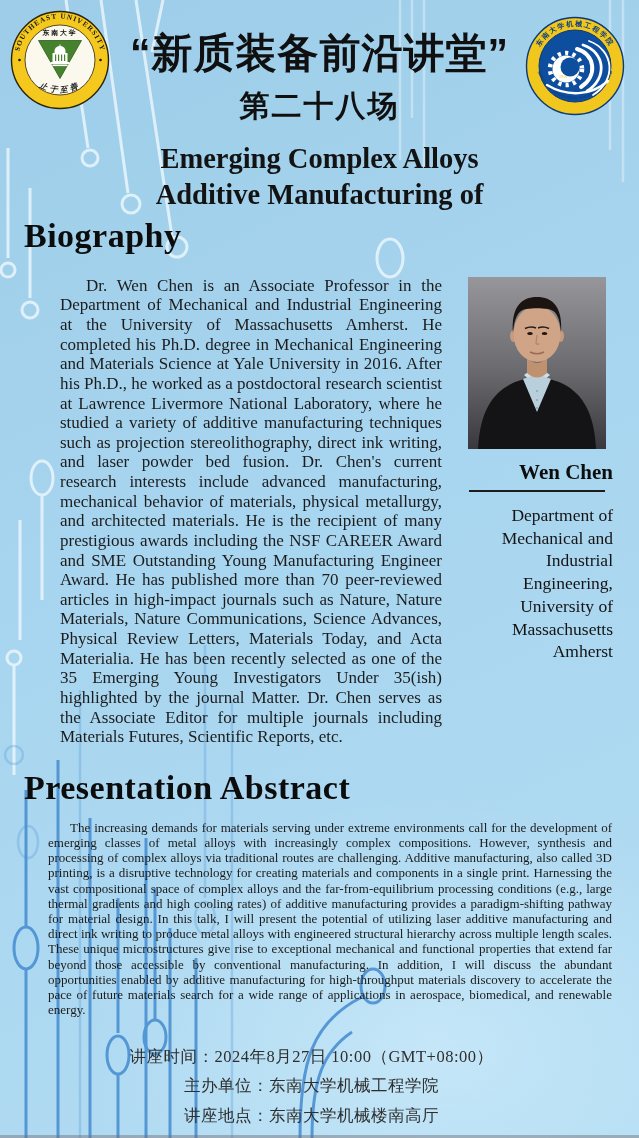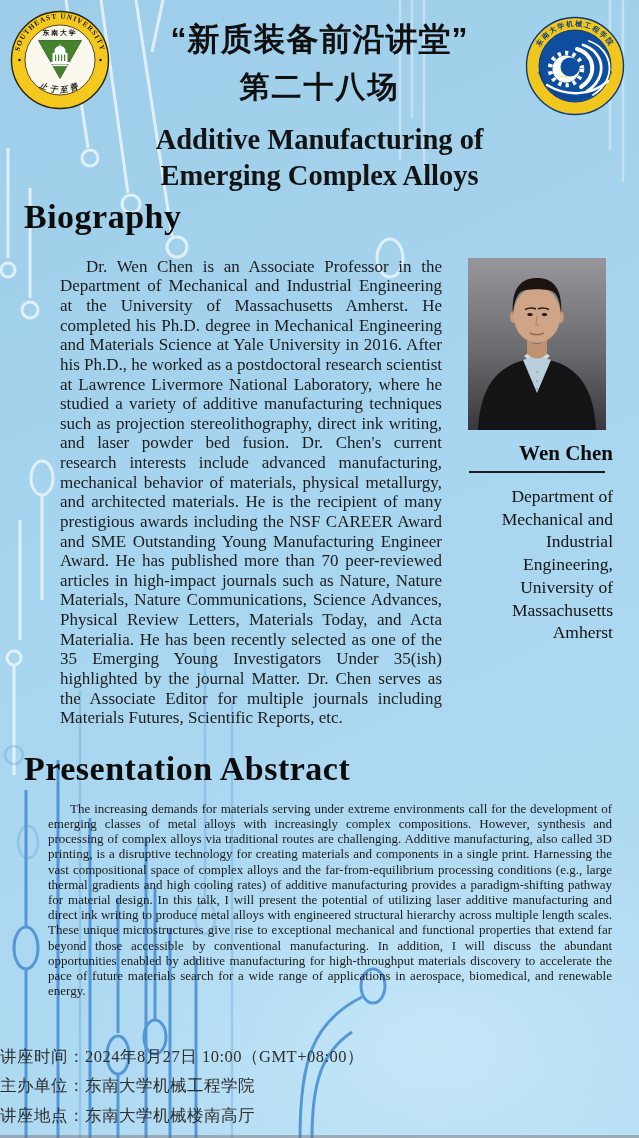--- a/index.html
+++ b/index.html
@@ -17,41 +17,41 @@
   .bg-decor{position:absolute;inset:0;width:639px;height:1138px;pointer-events:none;}
   .content{position:relative;z-index:2;}
 
   
   .hdr{display:flex;align-items:flex-start;padding:8px 10px 0 10px;}
   .logo-box{width:104px;flex:0 0 auto;}
   .logo-box svg{display:block;}
   .logo-left svg{width:100px;height:100px;margin-top:2px;}
   .logo-right svg{width:100px;height:100px;margin-top:8px;}
   .titles{flex:1 1 auto;text-align:center;color:#101010;}
-  .cn-title1{font-family:"Liberation Sans","DejaVu Sans",sans-serif;font-weight:bold;font-size:32px;letter-spacing:1px;margin-top:10px;}
+  .cn-title1{font-family:"Liberation Sans","DejaVu Sans",sans-serif;font-weight:bold;font-size:41px;letter-spacing:1px;margin-top:18px;}
   .cn-title2{font-family:"Liberation Sans","DejaVu Sans",sans-serif;font-weight:bold;font-size:30px;letter-spacing:2px;margin-top:5px;}
   .en-title{font-weight:bold;font-size:28.5px;line-height:1.26;margin-top:14px;color:#131313;}
 
   
   .sec-heading{font-size:34px;font-weight:bold;color:#0c0c0c;margin:4px 0 0 24px;letter-spacing:.5px;}
   .bio-row{display:flex;align-items:flex-start;padding:0 26px 0 48px;margin-top:9px;}
   .bio-text{width:432px;margin:12px;font-size:17px;line-height:1.155;text-align:justify;text-indent:26px;color:#1c1c1c;}
   .speaker-card{width:152px;margin-left:7px;text-align:right;flex:0 0 auto;}
   .photo-frame{width:138px;height:172px;margin:13px auto 0 auto;}
   .photo-frame svg{display:block;width:138px;height:172px;}
   .speaker-name{font-weight:bold;font-size:21px;color:#0d0d0d;margin-top:11px;}
   .name-divider{width:136px;border-bottom:2px solid #1d1d1d;margin:5px auto 8px auto;}
   .speaker-affiliation{font-size:17.5px;line-height:1.3;color:#141414;margin-top:12px;}
 
   
   .abstract-heading{margin-top:10px;}
   .abstract-text{margin:13px 27px 0 48px;font-size:13px;line-height:1.17;text-align:justify;text-indent:22px;color:#1b1b1b;}
 
   
-  .event-info{position:absolute;left:0;right:16px;top:1042px;text-align:left;z-index:2;}
+  .event-info{position:absolute;left:0;right:16px;top:1042px;text-align:center;z-index:2;}
   .info-line{font-size:16.5px;line-height:1.78;color:#2e2e2e;letter-spacing:.5px;}
   .bottom-edge{position:absolute;left:0;right:0;bottom:0;height:3px;background:rgba(115,108,116,.45);z-index:3;}
 </style>
 </head>
 <body>
 
 <div class="poster">
 
   <svg class="bg-decor" viewBox="0 0 639 1138" aria-hidden="true">
     <g stroke="#eef8fd" stroke-width="3" fill="none" opacity="0.8">
@@ -143,22 +143,22 @@
           <text x="65" y="50" font-size="3.1" fill="#f2efe2" text-anchor="middle">南京</text>
           <circle cx="9.5" cy="50" r="1.3" fill="#171717"></circle>
           <circle cx="90.5" cy="50" r="1.3" fill="#171717"></circle>
         </svg>
       </div>
 
       <div class="titles">
         <div class="cn-title1">“新质装备前沿讲堂”</div>
         <div class="cn-title2">第二十八场</div>
         <div class="en-title">
+          <div>Emerging Complex Alloys</div>
           <div>Additive Manufacturing of</div>
-          <div>Emerging Complex Alloys</div>
         </div>
       </div>
 
       <div class="logo-box logo-right">
         <svg viewBox="0 0 100 100">
           <circle cx="50" cy="50" r="48.5" fill="#f2c71d" stroke="#0b3a78" stroke-width="1.4"></circle>
           <circle cx="50" cy="50" r="36" fill="#0e4e9e" stroke="#0b3a78" stroke-width="1"></circle>
           <defs>
             <path id="smeArcTop" d="M 10,50 A 40,40 0 1 1 90,50"></path>
             <path id="smeArcBottom" d="M 12.5,55 A 39,39 0 0 0 87.5,55"></path>

